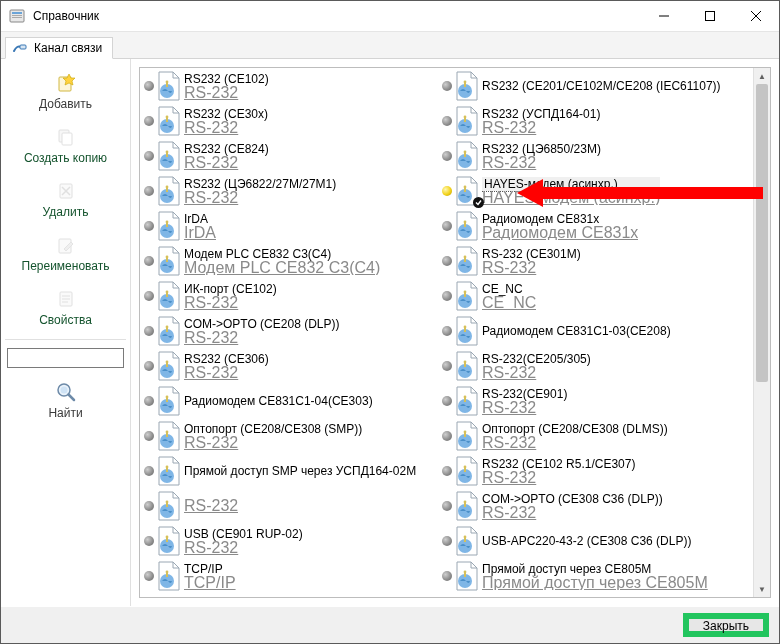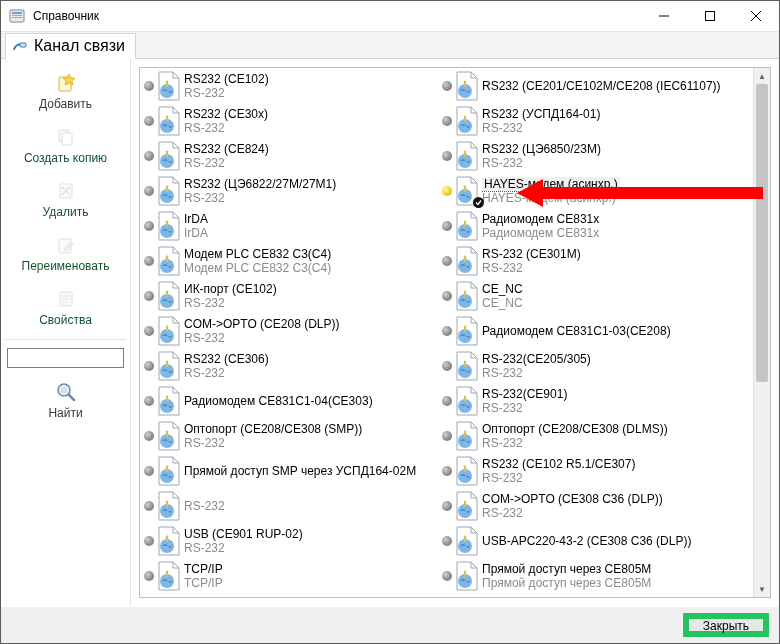--- a/index.html
+++ b/index.html
@@ -65,21 +65,21 @@
     padding-left: 4px;
   }
   .tab {
     display: flex;
     align-items: center;
     gap: 6px;
     background: #ffffff;
     border: 1px solid #d4d4d4;
     border-bottom: 1px solid #ffffff;
     padding: 3px 10px 3px 6px;
-    font-size: 16px;
+    font-size: 12px;
     position: relative;
     top: 1px;
   }
   .tab-icon svg { display: block; }
 
   
   .body {
     flex: 1;
     display: flex;
     overflow: hidden;
@@ -179,21 +179,21 @@
     background: #111;
     display: flex; align-items: center; justify-content: center;
   }
   .texts {
     display: flex;
     flex-direction: column;
     line-height: 14px;
     overflow: hidden;
   }
   .t1 { font-size: 12px; color: #000; white-space: nowrap; }
-  .t2 { font-size: 12px; color: #8a8a8a; white-space: nowrap; }
+  .t2 { font-size: 16px; color: #8a8a8a; white-space: nowrap; text-decoration: underline; }
   .row.selected .t1 {
     outline: 1px dotted #555;
     background: #f0f0f0;
     padding: 0 2px;
   }
 
   
   .scrollbar-v {
     position: absolute;
     right: 0; top: 0; bottom: 0;

